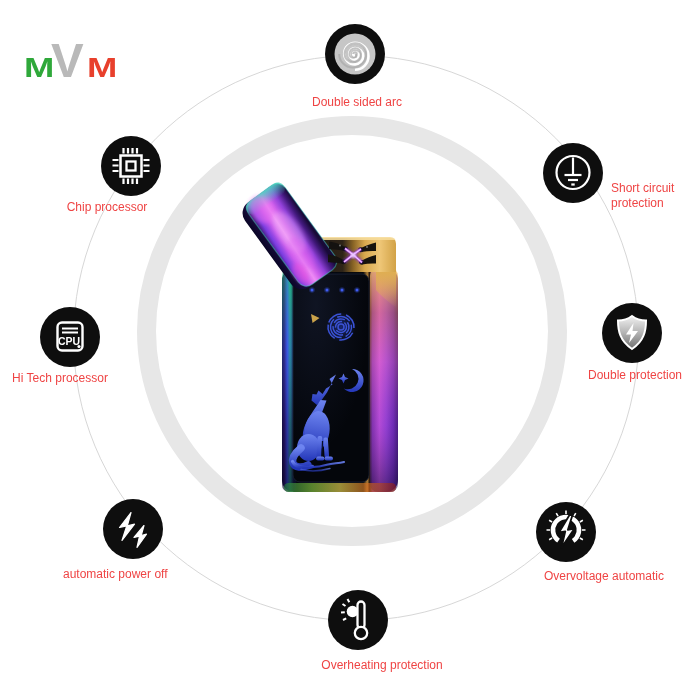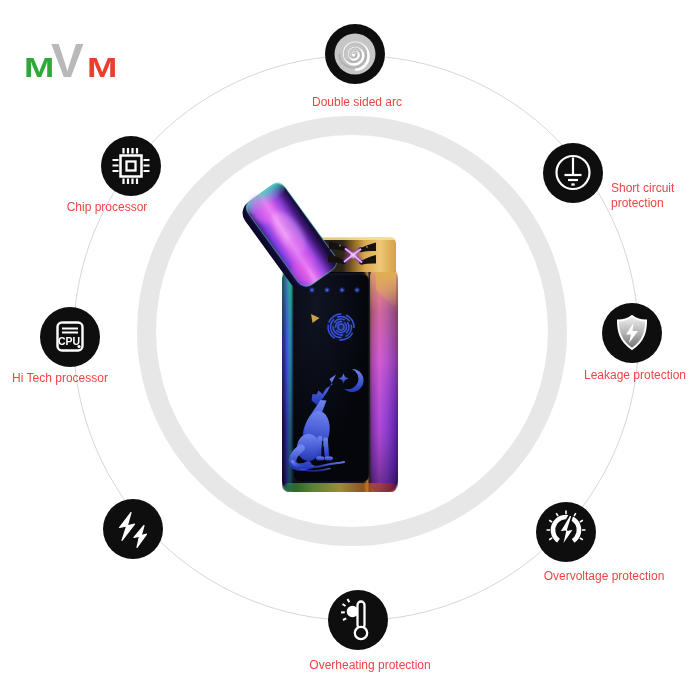--- a/index.html
+++ b/index.html
@@ -266,45 +266,46 @@
       <linearGradient id="shGrad" x1="0" y1="0" x2="0" y2="1">
         <stop offset="0" stop-color="#f2f2f2"></stop>
           <stop offset="0.5" stop-color="#b5b5b5"></stop>
           <stop offset="1" stop-color="#6f6f6f"></stop>
       </linearGradient>
     </defs>
     <path d="M30,13 C34,16 39,17.5 44,17.5 C44,28 42,38 30,46 C18,38 16,28 16,17.5 C21,17.5 26,16 30,13 Z" fill="url(#shGrad)" stroke="#fff" stroke-width="2"></path>
     <path d="M31.5,20 L24,31.5 L29,31.5 L27,40 L36,28 L30.5,28 Z" fill="#fff"></path>
   </svg>
 </div>
-<div class="abs label center" style="left:535px;top:368px;width:200px"><span>Leakage protection</span></div>
+<div class="abs label center" style="left:535px;top:368px;width:200px"><span>Double protection</span></div>
 
 <div class="abs icon-circle" style="left:103px;top:499px">
   <svg width="60" height="60" viewBox="0 0 60 60">
     <path d="M28,13.5 L16.5,28.5 L23.8,26.8 L19,41.5 L31.5,25.2 L24.3,26.9 Z" fill="#fff" stroke="#fff" stroke-width="1.2" stroke-linejoin="round"></path>
     <path d="M41,26.5 L31,38.5 L36.5,37.2 L34,48.5 L43.5,35.2 L38.2,36.5 Z" fill="#fff" stroke="#fff" stroke-width="1.2" stroke-linejoin="round"></path>
   </svg>
 </div>
 <div class="abs label" style="left:63px;top:567px;width:200px">
+    <div>automatic power off</div>
 </div>
 
 <div class="abs icon-circle" style="left:536px;top:502px">
   <svg width="60" height="60" viewBox="0 0 60 60">
     <circle cx="30" cy="28" r="13" fill="none" stroke="#fff" stroke-width="4.6" stroke-dasharray="65.8 16" transform="rotate(125 30 28)"></circle>
     <g stroke="#fff" stroke-width="1.6">
       <path d="M14,28 H10.5 M16.1,20 L13.1,18.25 M22,14.1 L20.25,11.1 M30,12 V8.5 M38,14.1 L39.75,11.1 M43.9,20 L46.9,18.25 M46,28 H49.5 M43.9,36 L46.9,37.75 M16.1,36 L13.1,37.75"></path>
     </g>
     <path d="M33.5,13 L23,30.5 L29.3,29.3 L25.5,45.5 L38.5,26.5 L31.8,27.9 L36.5,13 Z" fill="#fff" stroke="#0e0e0e" stroke-width="1.8" stroke-linejoin="round"></path>
   </svg>
 </div>
-<div class="abs label center" style="left:504px;top:569px;width:200px"><span>Overvoltage protection</span></div>
+<div class="abs label center" style="left:504px;top:569px;width:200px"><span>Overvoltage automatic</span></div>
 
 <div class="abs icon-circle" style="left:328px;top:590px">
   <svg width="60" height="60" viewBox="0 0 60 60">
     <g stroke="#fff" stroke-width="2">
       <path d="M14.5,14 L17.5,16 M13,22.5 L16.8,22.2 M19.5,9 L21.3,12.2 M15,30 L18.2,28.4"></path>
     </g>
     <circle cx="24.5" cy="21.5" r="5.8" fill="#fff"></circle>
     <rect x="29.5" y="11.5" width="7" height="27" rx="3.5" stroke="#fff" stroke-width="2.3" fill="#0e0e0e"></rect>
     <circle cx="33" cy="43" r="6.2" stroke="#fff" stroke-width="2.3" fill="#0e0e0e"></circle>
   </svg>
 </div>
-<div class="abs label center" style="left:270px;top:658px;width:200px"><span>Overheating protection</span></div>
+<div class="abs label center" style="left:282px;top:658px;width:200px"><span>Overheating protection</span></div>
 
 </body></html>

